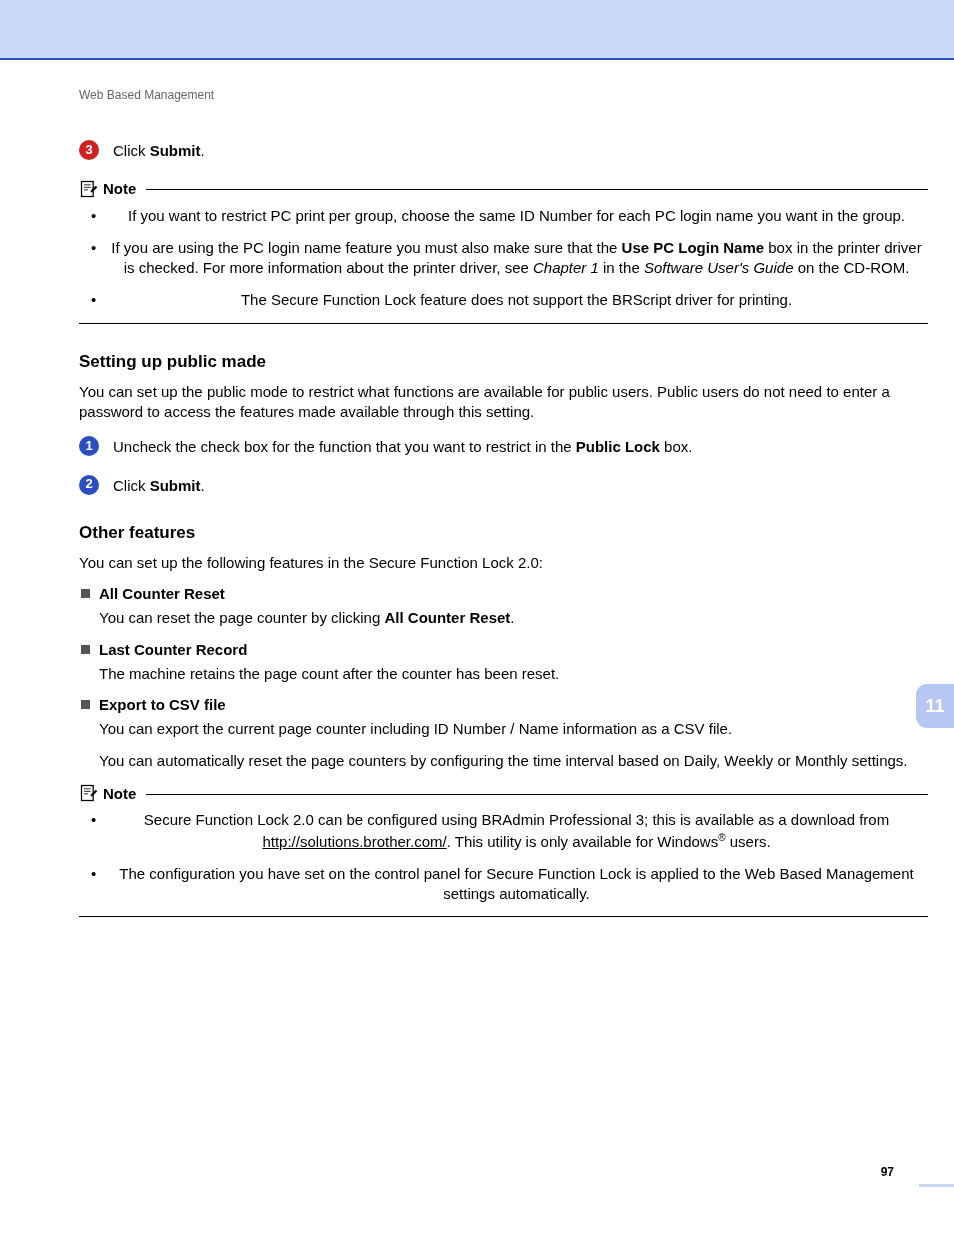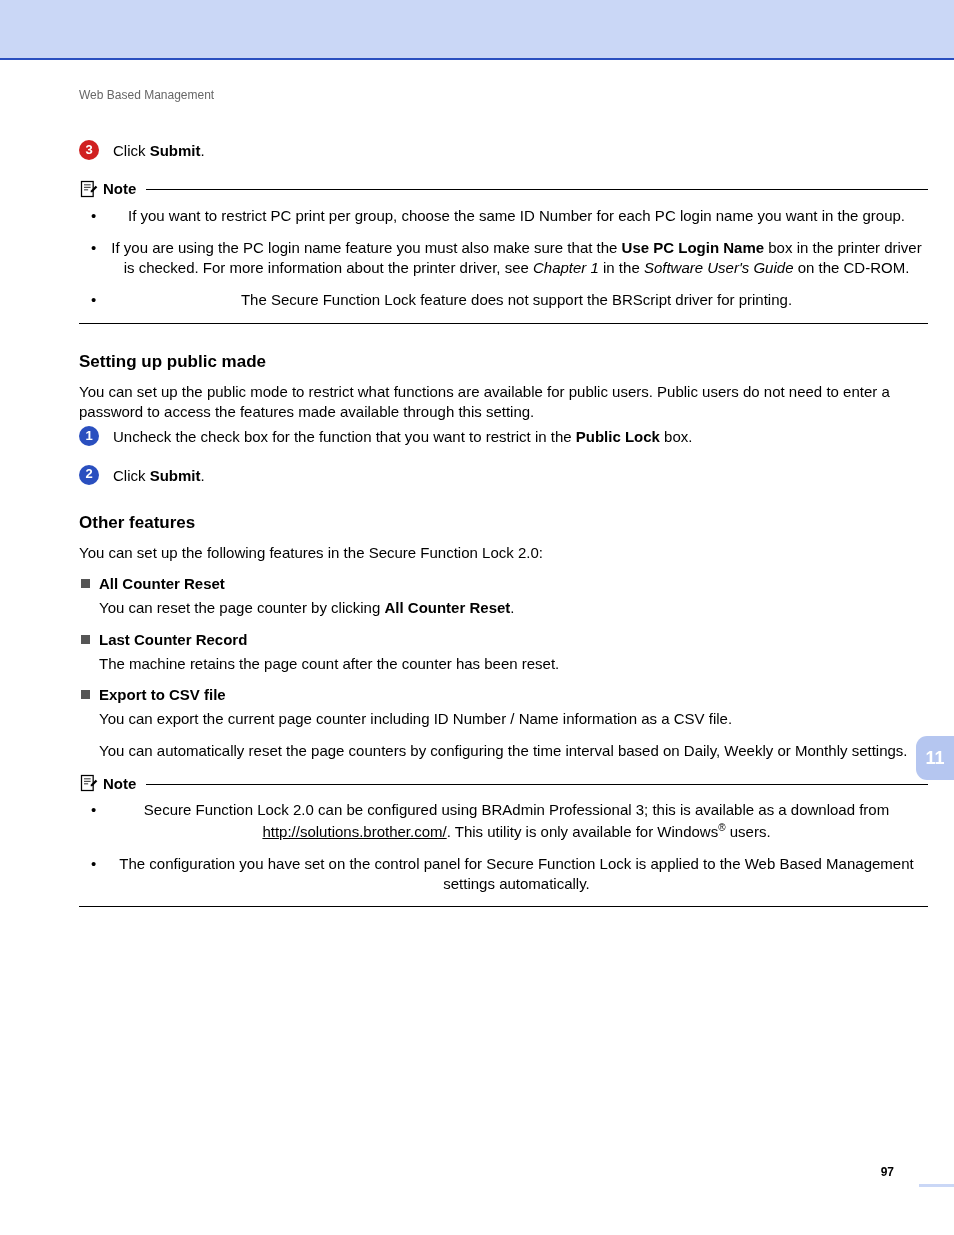--- a/index.html
+++ b/index.html
@@ -91,21 +91,21 @@
     margin-top: 2px;
     margin-bottom: 28px;
   }
   .h2 {
     font-size: 17px;
     font-weight: bold;
     margin-bottom: 10px;
   }
   .para {
     line-height: 1.35;
-    margin-bottom: 4px;
+    margin-bottom: 14px;
   }
   .sq-list { list-style: none; padding-left: 2px; }
   .sq-item { margin-bottom: 8px; }
   .sq-title {
     position: relative;
     padding-left: 18px;
     font-weight: bold;
     margin-bottom: 6px;
   }
   .sq-title::before {
@@ -120,21 +120,21 @@
     line-height: 1.35;
     margin-bottom: 12px;
   }
   .b { font-weight: bold; }
   .i { font-style: italic; }
   .u { text-decoration: underline; }
   sup { font-size: 10px; }
   .chapter-tab {
     position: absolute;
     right: 0;
-    top: 736px;
+    top: 684px;
     width: 38px;
     height: 44px;
     background: #b5c6f0;
     border-radius: 11px 0 0 11px;
     display: flex;
     align-items: center;
     justify-content: center;
     color: #fff;
     font-weight: bold;
     font-size: 18px;

